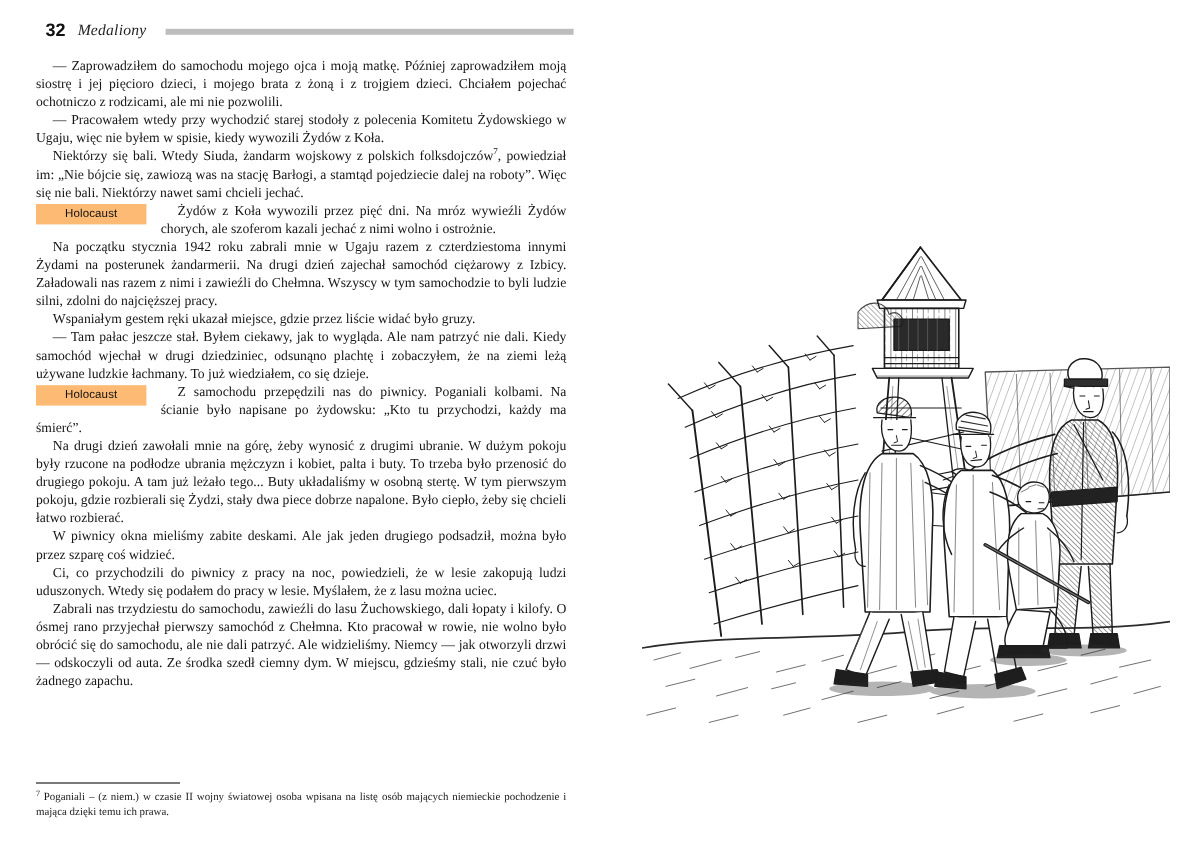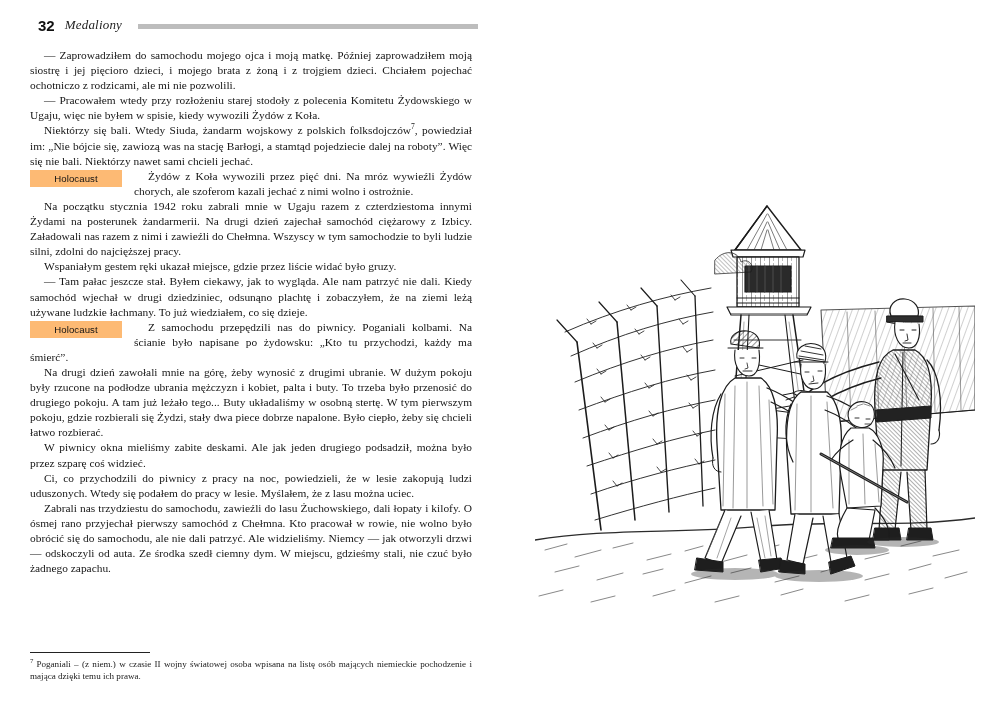--- a/index.html
+++ b/index.html
@@ -143,21 +143,21 @@
 
   <div class="header">
     <span class="folio">32</span>
     <span class="running-title">Medaliony</span>
     <span class="rule-bar"></span>
   </div>
 
   <div class="column">
 
     <p>— Zaprowadziłem do samochodu mojego ojca i moją matkę. Później zaprowadziłem moją siostrę i jej pięcioro dzieci, i mojego brata z żoną i z trojgiem dzieci. Chciałem pojechać ochotniczo z rodzicami, ale mi nie pozwolili.</p>
-    <p>— Pracowałem wtedy przy rozłożeniu starej stodoły z polecenia Komitetu Żydowskiego w Ugaju, więc nie byłem w spisie, kiedy wywozili Żydów z Koła.</p>
+    <p>— Pracowałem wtedy przy wychodzić starej stodoły z polecenia Komitetu Żydowskiego w Ugaju, więc nie byłem w spisie, kiedy wywozili Żydów z Koła.</p>
     <p>Niektórzy się bali. Wtedy Siuda, żandarm wojskowy z polskich folksdojczów<sup class="fn">7</sup>, powiedział im: „Nie bójcie się, zawiozą was na stację Barłogi, a stamtąd pojedziecie dalej na roboty”. Więc się nie bali. Niektórzy nawet sami chcieli jechać.</p>
 
     <div class="marginal">Holocaust</div>
     <p>Żydów z Koła wywozili przez pięć dni. Na mróz wywieźli Żydów chorych, ale szoferom kazali jechać z nimi wolno i ostrożnie.</p>
 
     <p>Na początku stycznia 1942 roku zabrali mnie w Ugaju razem z czterdziestoma innymi Żydami na posterunek żandarmerii. Na drugi dzień zajechał samochód ciężarowy z Izbicy. Załadowali nas razem z nimi i zawieźli do Chełmna. Wszyscy w tym samochodzie to byli ludzie silni, zdolni do najcięższej pracy.</p>
     <p>Wspaniałym gestem ręki ukazał miejsce, gdzie przez liście widać było gruzy.</p>
     <p>— Tam pałac jeszcze stał. Byłem ciekawy, jak to wygląda. Ale nam patrzyć nie dali. Kiedy samochód wjechał w drugi dziedziniec, odsunąno plachtę i zobaczyłem, że na ziemi leżą używane ludzkie łachmany. To już wiedziałem, co się dzieje.</p>
 
     <div class="marginal">Holocaust</div>

